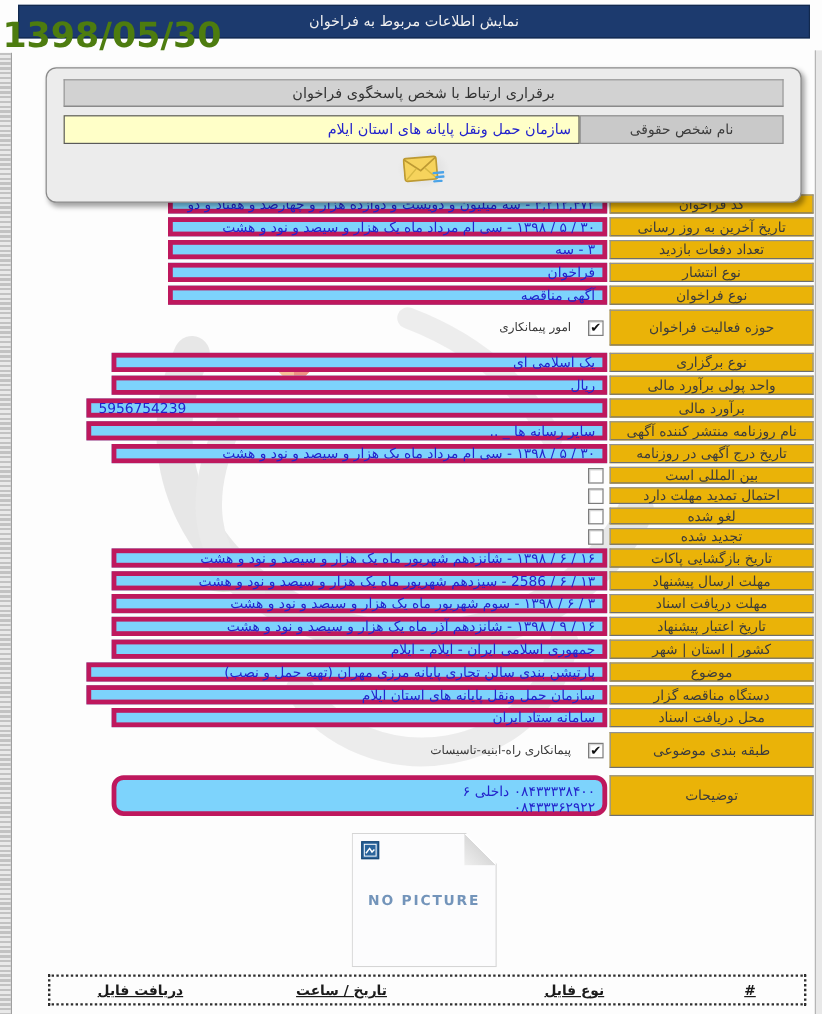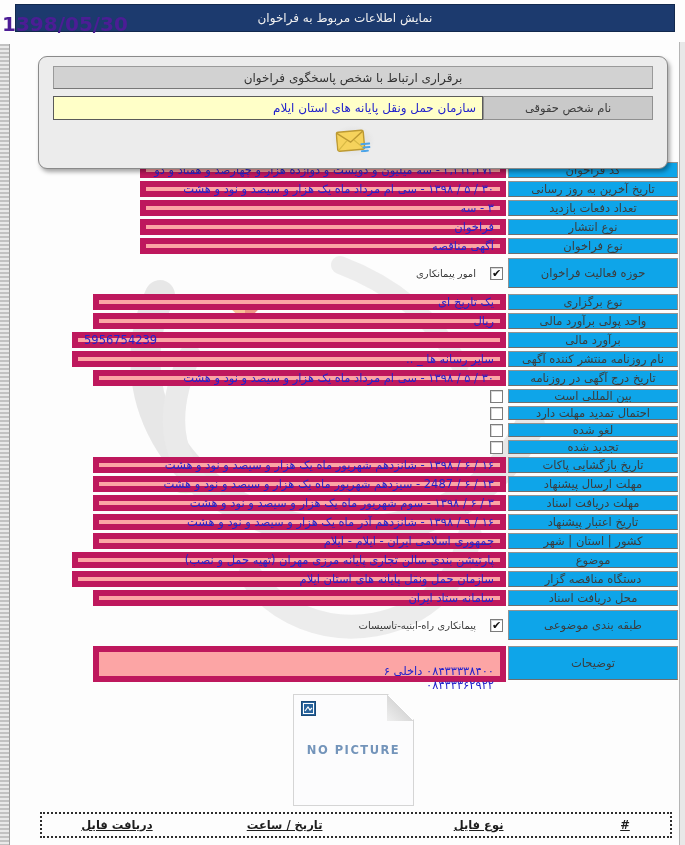--- a/index.html
+++ b/index.html
@@ -13,21 +13,21 @@
   .right-rail { position:absolute; right:0; top:42px; bottom:0; width:6px;
     background:#e8e8e8; border-left:1px solid #b5b5b5; }
 
   
   .titlebar { position:absolute; left:15px; right:10px; top:4px; height:28px;
     background:#1c3a6e; border:1px solid #12294e; display:flex; align-items:center;
     justify-content:center; color:#f0f0f0; font-size:12px; direction:rtl; }
 
   
   .date-overlay { position:absolute; left:2px; top:12px; z-index:6;
-    font-size:20px; font-weight:bold; color:#4c1d95; letter-spacing:0px; }
+    font-size:29px; font-weight:bold; color:#4d7c0f; letter-spacing:0px; }
 
   
   .contact-box { position:absolute; left:38px; right:17px; top:56px; height:113px;
     background:#ececec; border:1px solid #8a8a8a; border-radius:9px;
     box-shadow:2px 3px 4px rgba(0,0,0,.35); z-index:2; }
   .contact-header { margin:9px 14px 0 14px; height:23px; background:#d2d2d2;
     border:1px solid #9a9a9a; border-bottom-color:#787878; display:flex;
     align-items:center; justify-content:center; font-size:12px; color:#333; direction:rtl;text-align:right; }
   .contact-row { margin:7px 14px 0 14px; height:24px; display:flex; direction:rtl; }
   .contact-row .lab { flex:0 0 170px; background:#c9c9c9; border:1px solid #909090;
@@ -35,34 +35,34 @@
   .contact-row .val { flex:1; background:#ffffc8; border:1px solid #5a5a5a;
     display:flex; align-items:center; padding:0 6px; color:#2323cc; font-size:12px; }
   .mail-wrap { margin-top:5px; display:flex; justify-content:center; }
   .mail-bg { width:44px; height:32px; border-radius:50%;
     background:radial-gradient(#e3e3e3 40%, #ececec 70%); display:flex;
     align-items:center; justify-content:center; cursor:pointer; }
 
   
   .rows { position:absolute; left:60px; right:7px; top:162px; direction:rtl; z-index:1; }
   .row { display:flex; align-items:stretch; column-gap:2px; }
-  .lab { flex:0 0 170px; background:#0ea5e9; border:1px solid #929292;
+  .lab { flex:0 0 170px; background:#eab308; border:1px solid #929292;
     border-bottom-color:#6e6e6e; display:flex; align-items:center; justify-content:center;
     font-size:11.5px; color:#3c3c3c; text-align:center; }
-  .val { flex:1; background:#fca5a5; border:6px solid #be185d; color:#2323cc;
+  .val { flex:1; background:#7dd3fc; border:4px solid #be185d; color:#2323cc;
     font-size:11.5px; display:flex; align-items:center; padding:0 6px; white-space:nowrap; }
   .t-field { height:16px; margin-bottom:3px; }
   .t-check { height:14px; margin-bottom:3px; }
   .t-checktext { height:30px; margin:4px 0 6px 0; }
   .t-multi { height:34px; margin-bottom:3px; }
   .w-a .val { margin-left:80px; }
   .w-b .val { margin-left:33px; }
   .w-c .val { margin-left:12px; }
   .val.ltr { direction:ltr; justify-content:flex-start; }
-  .val.multi { display:block; white-space:normal; padding:12px 6px; line-height:14px; text-align:right; }
+  .val.multi { display:block; white-space:normal; padding:2px 6px; line-height:14px; text-align:right;border-radius:10px; }
   .cb { flex:0 0 13px; width:13px; height:13px; align-self:center; background:#fff;
     border:1px solid #7c7c7c; box-shadow:inset 1px 1px 0 #d7d7d7; margin:0 3px;
     font-size:11px; line-height:11px; text-align:center; color:#111; cursor:pointer; }
   .cbt { align-self:center; font-size:10px; color:#3a3a3a; margin:0 9px; }
 
   
   .watermark { position:absolute; left:40px; top:235px; z-index:0; opacity:.6; pointer-events:none; }
 
   
   .pic { position:absolute; left:293px; top:694px; width:121px; height:112px;
@@ -160,21 +160,21 @@
         <div class="lab">نوع فراخوان</div>
         <div class="val">آگهی مناقصه</div>
       </div>
       <div class="row t-checktext w-b">
         <div class="lab">حوزه فعالیت فراخوان</div>
         <span class="cb on">✔</span>
         <span class="cbt">امور پیمانکاری</span>
       </div>
       <div class="row t-field w-b">
         <div class="lab">نوع برگزاری</div>
-        <div class="val">یک تاریخ ای</div>
+        <div class="val">یک اسلامی ای</div>
       </div>
       <div class="row t-field w-b">
         <div class="lab">واحد پولی برآورد مالی</div>
         <div class="val">ریال</div>
       </div>
       <div class="row t-field w-c">
         <div class="lab">برآورد مالی</div>
         <div class="val ltr">5956754239</div>
       </div>
       <div class="row t-field w-c">
@@ -200,21 +200,21 @@
       <div class="row t-check w-b">
         <div class="lab">تجدید شده</div>
         <span class="cb"></span>
       </div>
       <div class="row t-field w-b">
         <div class="lab">تاریخ بازگشایی پاکات</div>
         <div class="val">۱۶ / ۶ / ۱۳۹۸ - شانزدهم شهریور ماه یک هزار و سیصد و نود و هشت</div>
       </div>
       <div class="row t-field w-b">
         <div class="lab">مهلت ارسال پیشنهاد</div>
-        <div class="val">۱۳ / ۶ / 2487 - سیزدهم شهریور ماه یک هزار و سیصد و نود و هشت</div>
+        <div class="val">۱۳ / ۶ / 2586 - سیزدهم شهریور ماه یک هزار و سیصد و نود و هشت</div>
       </div>
       <div class="row t-field w-b">
         <div class="lab">مهلت دریافت اسناد</div>
         <div class="val">۳ / ۶ / ۱۳۹۸ - سوم شهریور ماه یک هزار و سیصد و نود و هشت</div>
       </div>
       <div class="row t-field w-b">
         <div class="lab">تاریخ اعتبار پیشنهاد</div>
         <div class="val">۱۶ / ۹ / ۱۳۹۸ - شانزدهم آذر ماه یک هزار و سیصد و نود و هشت</div>
       </div>
       <div class="row t-field w-b">

